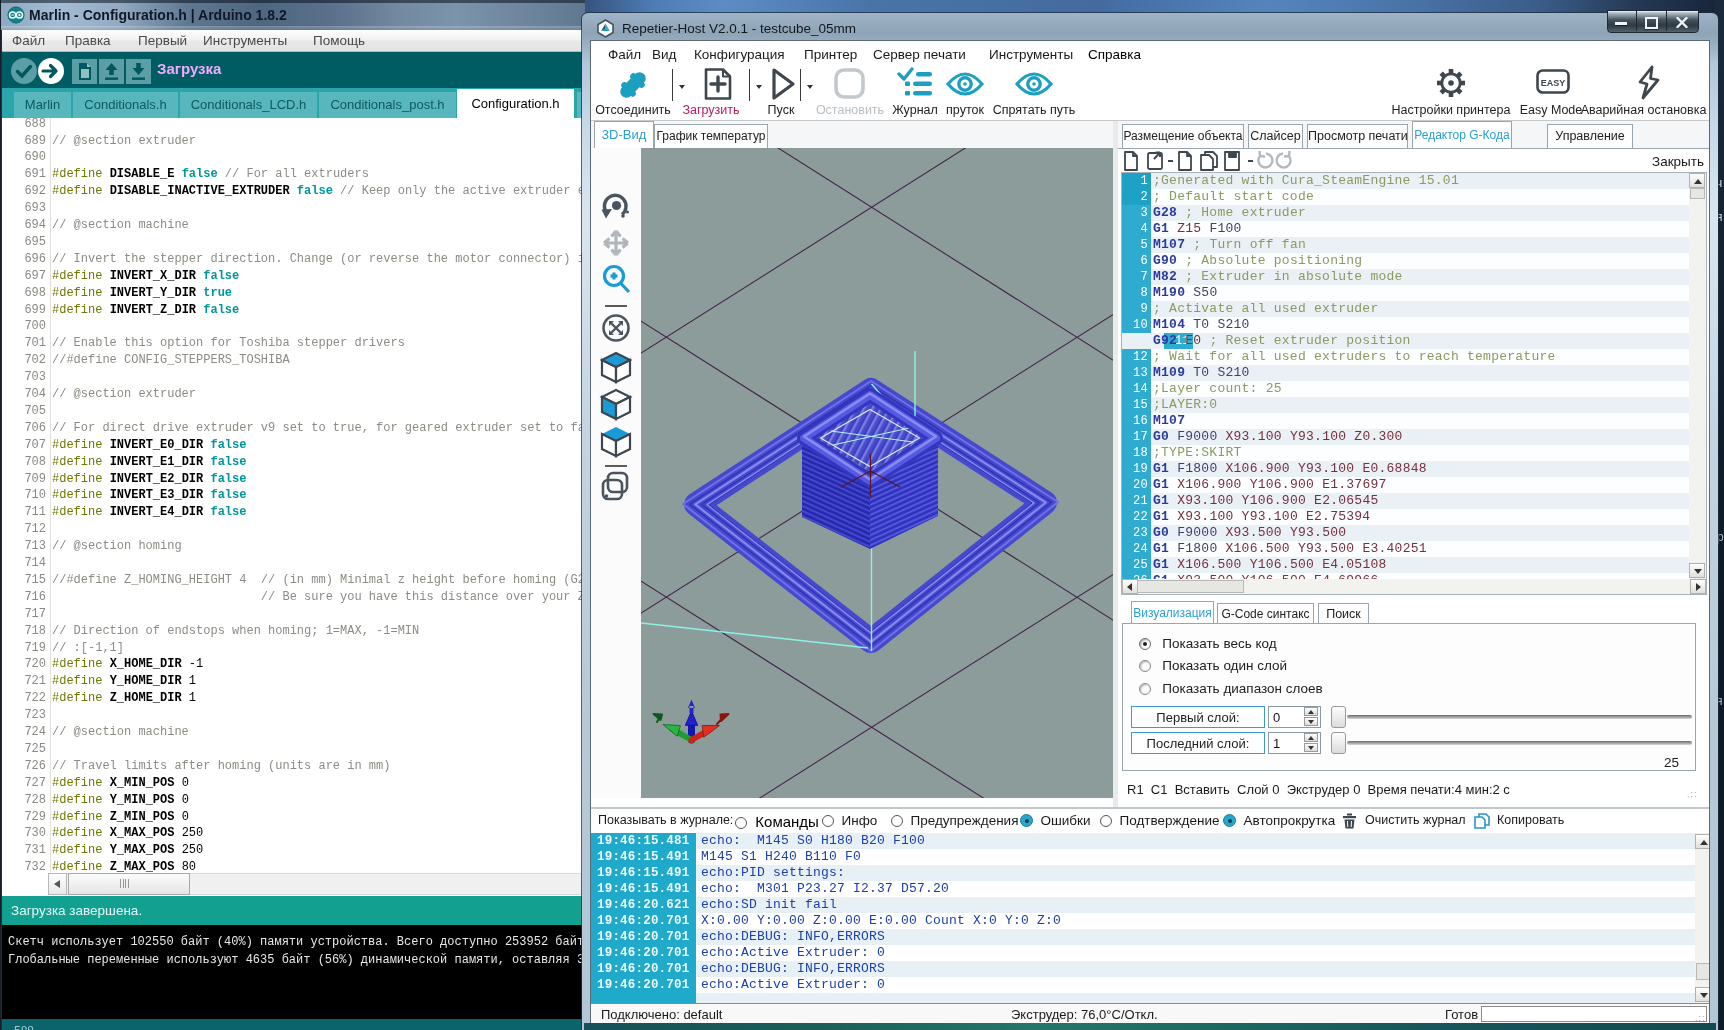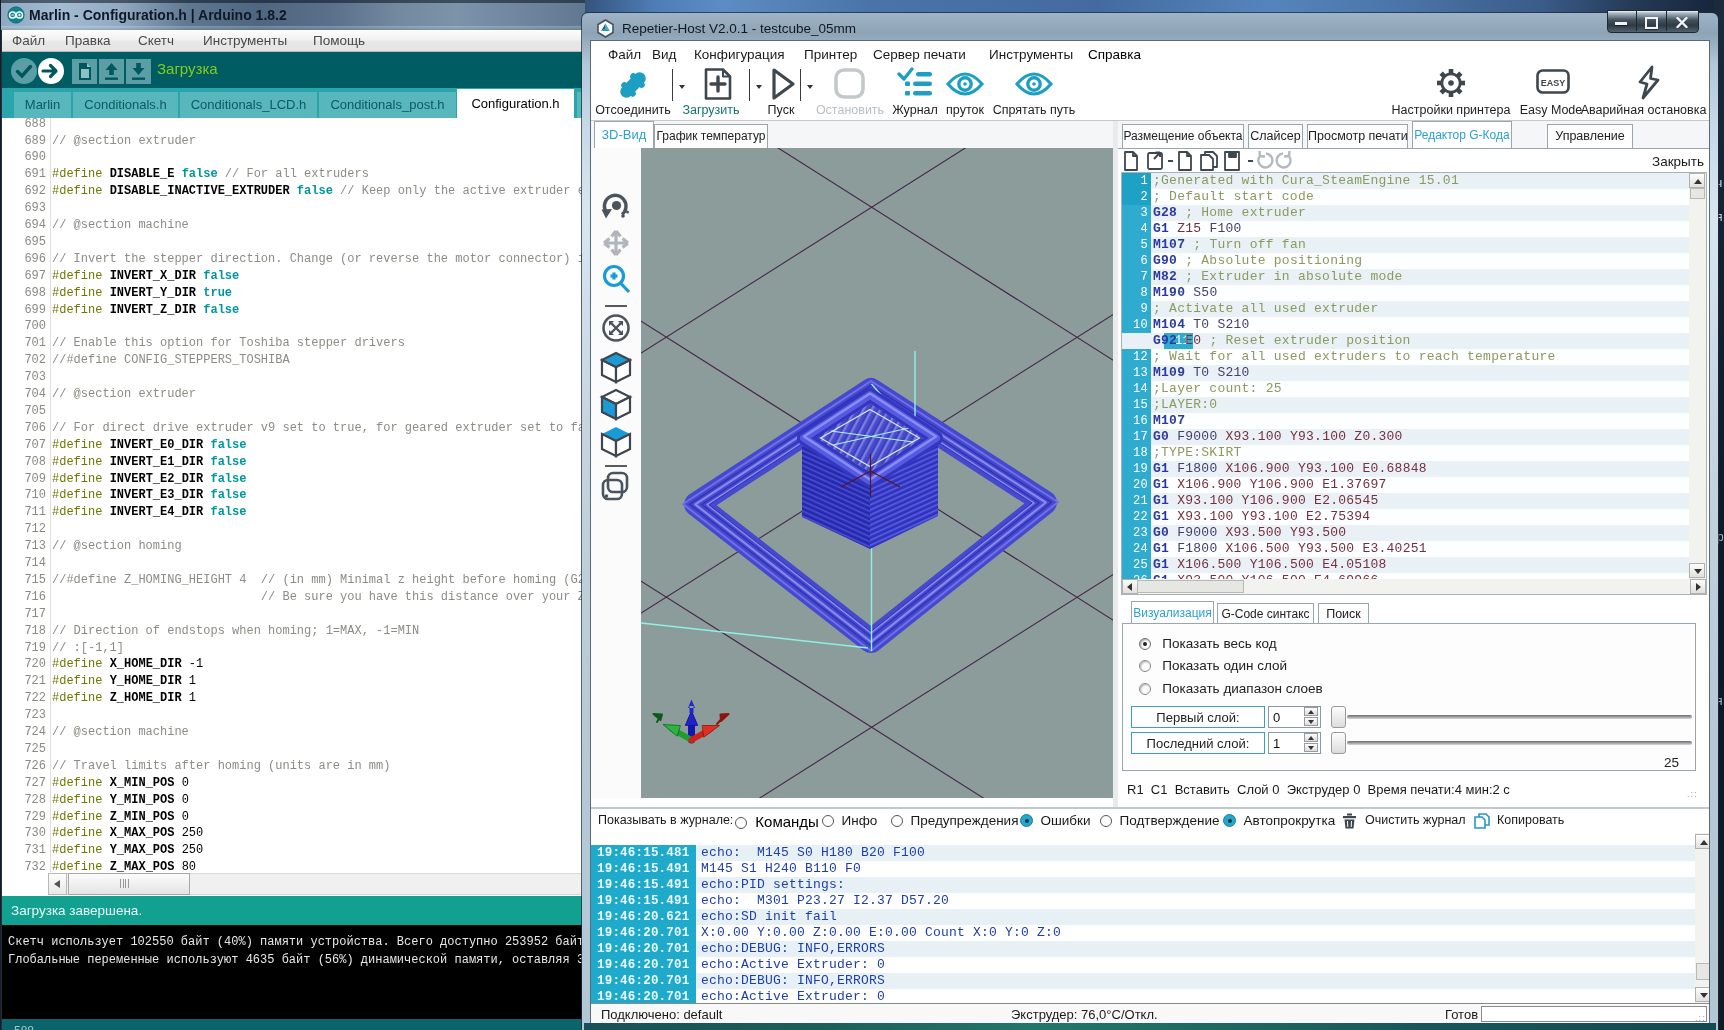--- a/index.html
+++ b/index.html
@@ -61,21 +61,21 @@
     <circle cx="12.4" cy="9" r="3.1" fill="none" stroke="#eafcfc" stroke-width="1.5"></circle>
     <rect x="4.3" y="8.5" width="2.6" height="1" fill="#eafcfc"></rect>
     <rect x="11.1" y="8.5" width="2.6" height="1" fill="#eafcfc"></rect>
     <rect x="11.9" y="7.7" width="1" height="2.6" fill="#eafcfc"></rect>
   </svg>
   <div class="abs" style="left:29px;top:7px;font-size:14px;font-weight:bold;color:#101826;">Marlin - Configuration.h | Arduino 1.8.2</div>
 
   <div class="abs" style="left:2px;top:30px;width:583px;height:21px;background:linear-gradient(180deg,#fdfdfd 0%,#f2f2f2 45%,#e8e8e8 55%,#e4e4e4 100%);border-bottom:1px solid #b8b8b8;"></div>
   <div class="abs" style="left:12px;top:33px;font-size:13.5px;color:#4a4a4a;">Файл</div>
   <div class="abs" style="left:65px;top:33px;font-size:13.5px;color:#4a4a4a;">Правка</div>
-  <div class="abs" style="left:138px;top:33px;font-size:13.5px;color:#4a4a4a;">Скетч</div>
+  <div class="abs" style="left:138px;top:33px;font-size:13.5px;color:#4a4a4a;">Первый</div>
   <div class="abs" style="left:203px;top:33px;font-size:13.5px;color:#4a4a4a;">Инструменты</div>
   <div class="abs" style="left:313px;top:33px;font-size:13.5px;color:#4a4a4a;">Помощь</div>
 
   <div class="abs" style="left:2px;top:52px;width:583px;height:36px;background:#005c63;"></div>
 
   <svg class="abs" style="left:10px;top:57px;" width="28" height="28" viewBox="0 0 28 28">
     <circle cx="14" cy="14" r="13" fill="#5b9ea5"></circle>
     <path d="M7.5 14.5 L12 19 L20.5 9.5" fill="none" stroke="#00575e" stroke-width="3.4" stroke-linecap="round"></path>
   </svg>
 
@@ -95,21 +95,21 @@
     <rect x="0" y="0" width="25" height="25" fill="#5b9ea5"></rect>
     <path d="M12.5 4 L18.5 11 L14.8 11 L14.8 16 L10.2 16 L10.2 11 L6.5 11 Z" fill="#00575e"></path>
     <rect x="6" y="18.5" width="13" height="2.4" fill="#00575e" style="stroke-dasharray:2;"></rect>
   </svg>
 
   <svg class="abs" style="left:126px;top:59px;" width="25" height="25" viewBox="0 0 25 25">
     <rect x="0" y="0" width="25" height="25" fill="#5b9ea5"></rect>
     <path d="M12.5 16 L6.5 9 L10.2 9 L10.2 4 L14.8 4 L14.8 9 L18.5 9 Z" fill="#00575e"></path>
     <rect x="6" y="18.5" width="13" height="2.4" fill="#00575e" style="stroke-dasharray:2;"></rect>
   </svg>
-  <div class="abs" style="left:157px;top:60px;font-size:15px;color:#84cc16;">Загрузка</div>
+  <div class="abs" style="left:157px;top:60px;font-size:15px;color:#f0abfc;font-weight:bold;">Загрузка</div>
 
   <div class="abs" style="left:2px;top:88px;width:583px;height:30px;background:#2aa5ac;"></div>
   <div class="abs" style="left:14px;top:92px;width:57px;height:26px;background:#58b7bc;color:#0b5a60;font-size:13px;text-align:center;line-height:26px;">Marlin</div>
   <div class="abs" style="left:73px;top:92px;width:105px;height:26px;background:#58b7bc;color:#0b5a60;font-size:13px;text-align:center;line-height:26px;">Conditionals.h</div>
   <div class="abs" style="left:180px;top:92px;width:137px;height:26px;background:#58b7bc;color:#0b5a60;font-size:13px;text-align:center;line-height:26px;">Conditionals_LCD.h</div>
   <div class="abs" style="left:319px;top:92px;width:137px;height:26px;background:#58b7bc;color:#0b5a60;font-size:13px;text-align:center;line-height:26px;">Conditionals_post.h</div>
   <div class="abs" style="left:457px;top:89px;width:117px;height:29px;background:#ffffff;color:#000;font-size:13px;text-align:center;line-height:29px;">Configuration.h</div>
   <div class="abs" style="left:577px;top:92px;width:8px;height:26px;background:#58b7bc;"></div>
 
   <div class="abs" id="ardcode" style="left:2px;top:118px;width:583px;height:754px;background:#ffffff;overflow:hidden;">
@@ -224,21 +224,21 @@
     </svg>
     <div class="abs" style="left:-13px;top:62px;width:110px;text-align:center;font-size:12.5px;color:#222;white-space:nowrap;">Отсоединить</div>
     <div class="abs" style="left:81px;top:28px;width:1px;height:32px;background:#3a3a3a;"></div>
     <div class="abs" style="left:88px;top:44px;width:0;height:0;border-top:4px solid #333;border-left:3.5px solid transparent;border-right:3.5px solid transparent;"></div>
 
     <svg class="abs" style="left:112px;top:26px;" width="30" height="34" viewBox="0 0 30 34">
       <path d="M3 2.5 L20 2.5 L27 9.5 L27 31.5 L3 31.5 Z" fill="none" stroke="#3e464e" stroke-width="2.6" stroke-linejoin="round"></path>
       <path d="M20 2.5 L20 9.5 L27 9.5" fill="none" stroke="#3e464e" stroke-width="2" stroke-linejoin="round"></path>
       <path d="M15 10 L15 24 M8 17 L22 17" stroke="#3e464e" stroke-width="3.4" stroke-linecap="round"></path>
     </svg>
-    <div class="abs" style="left:67px;top:62px;width:106px;text-align:center;font-size:12.5px;color:#0f766e;white-space:nowrap;">Загрузить</div>
+    <div class="abs" style="left:67px;top:62px;width:106px;text-align:center;font-size:12.5px;color:#be185d;white-space:nowrap;">Загрузить</div>
     <div class="abs" style="left:158px;top:28px;width:1px;height:32px;background:#3a3a3a;"></div>
     <div class="abs" style="left:165px;top:44px;width:0;height:0;border-top:4px solid #333;border-left:3.5px solid transparent;border-right:3.5px solid transparent;"></div>
 
     <svg class="abs" style="left:178px;top:25px;" width="28" height="36" viewBox="0 0 28 36">
       <path d="M5 4 L24 18 L5 32 Z" fill="none" stroke="#3e464e" stroke-width="3.2" stroke-linejoin="round"></path>
     </svg>
     <div class="abs" style="left:160px;top:62px;width:60px;text-align:center;font-size:12.5px;color:#222;white-space:nowrap;">Пуск</div>
     <div class="abs" style="left:209px;top:28px;width:1px;height:32px;background:#3a3a3a;"></div>
     <div class="abs" style="left:216px;top:44px;width:0;height:0;border-top:4px solid #333;border-left:3.5px solid transparent;border-right:3.5px solid transparent;"></div>
 
@@ -567,21 +567,21 @@
           <line x1="5.5" y1="8" x2="5.8" y2="14"></line>
           <line x1="9.5" y1="8" x2="9.2" y2="14"></line>
         </g>
     </svg>
     <div class="abs" style="left:774px;top:772px;font-size:12.5px;color:#1a1a1a;white-space:nowrap;">Очистить журнал</div>
     <svg class="abs" style="left:883px;top:772px;" width="16" height="16" viewBox="0 0 16 16">
       <path d="M5 4 L5 1 L12 1 L15 4 L15 12 L11 12" fill="#fff" stroke="#2696c8" stroke-width="1.6"></path>
       <path d="M1 4 L8 4 L11 7 L11 15 L1 15 Z" fill="#fff" stroke="#2696c8" stroke-width="1.6"></path>
     </svg>
     <div class="abs" style="left:906px;top:772px;font-size:12.5px;color:#1a1a1a;white-space:nowrap;">Копировать</div>
-    <div class="abs" style="left:0;top:792px;width:1120px;height:170px;background:#1d4ed8;overflow:hidden;margin-top:12px;">
+    <div class="abs" style="left:0;top:792px;width:1120px;height:170px;background:#1d4ed8;overflow:hidden;">
       <div style="position:relative;top:-792px;">
           <div class="lrow" style="top:792px;background:#e7f0f5;"><span class="lts">19:46:15.481</span><span class="ltext">echo:  M145 S0 H180 B20 F100</span></div>
 <div class="lrow" style="top:808px;background:#ffffff;"><span class="lts">19:46:15.491</span><span class="ltext">M145 S1 H240 B110 F0</span></div>
 <div class="lrow" style="top:824px;background:#e7f0f5;"><span class="lts">19:46:15.491</span><span class="ltext">echo:PID settings:</span></div>
 <div class="lrow" style="top:840px;background:#ffffff;"><span class="lts">19:46:15.491</span><span class="ltext">echo:  M301 P23.27 I2.37 D57.20</span></div>
 <div class="lrow" style="top:856px;background:#e7f0f5;"><span class="lts">19:46:20.621</span><span class="ltext">echo:SD init fail</span></div>
 <div class="lrow" style="top:872px;background:#ffffff;"><span class="lts">19:46:20.701</span><span class="ltext">X:0.00 Y:0.00 Z:0.00 E:0.00 Count X:0 Y:0 Z:0</span></div>
 <div class="lrow" style="top:888px;background:#e7f0f5;"><span class="lts">19:46:20.701</span><span class="ltext">echo:DEBUG: INFO,ERRORS</span></div>
 <div class="lrow" style="top:904px;background:#ffffff;"><span class="lts">19:46:20.701</span><span class="ltext">echo:Active Extruder: 0</span></div>
 <div class="lrow" style="top:920px;background:#e7f0f5;"><span class="lts">19:46:20.701</span><span class="ltext">echo:DEBUG: INFO,ERRORS</span></div>

